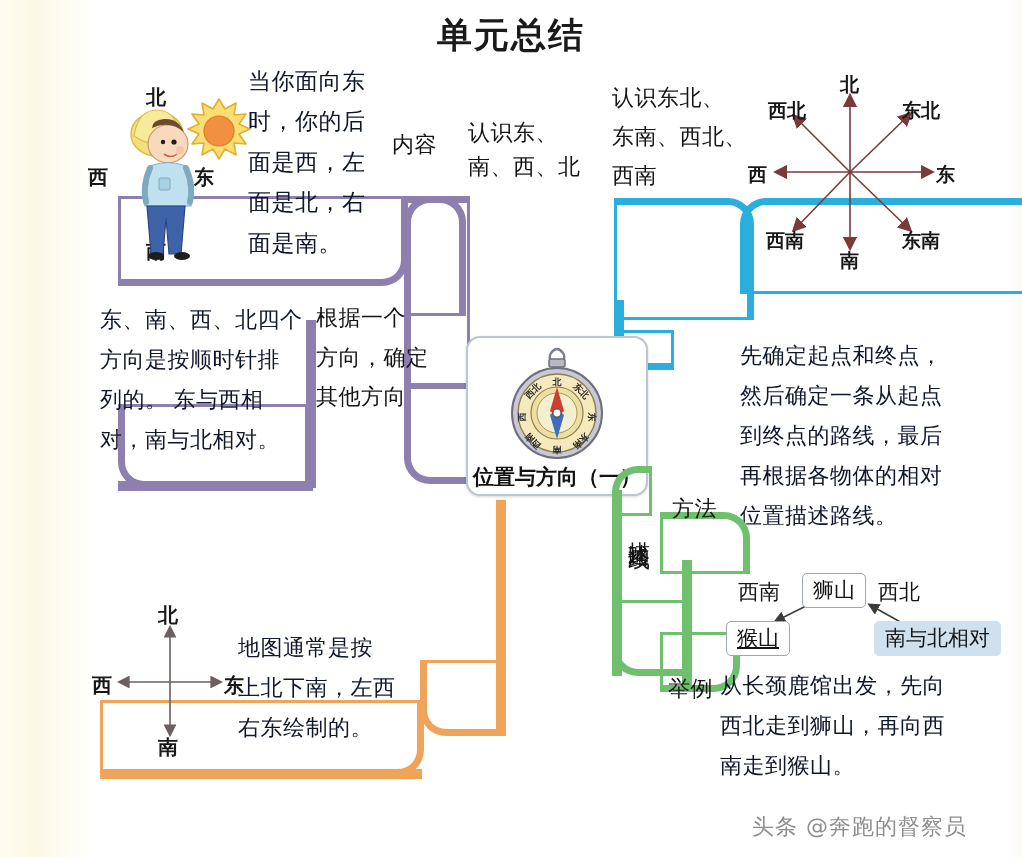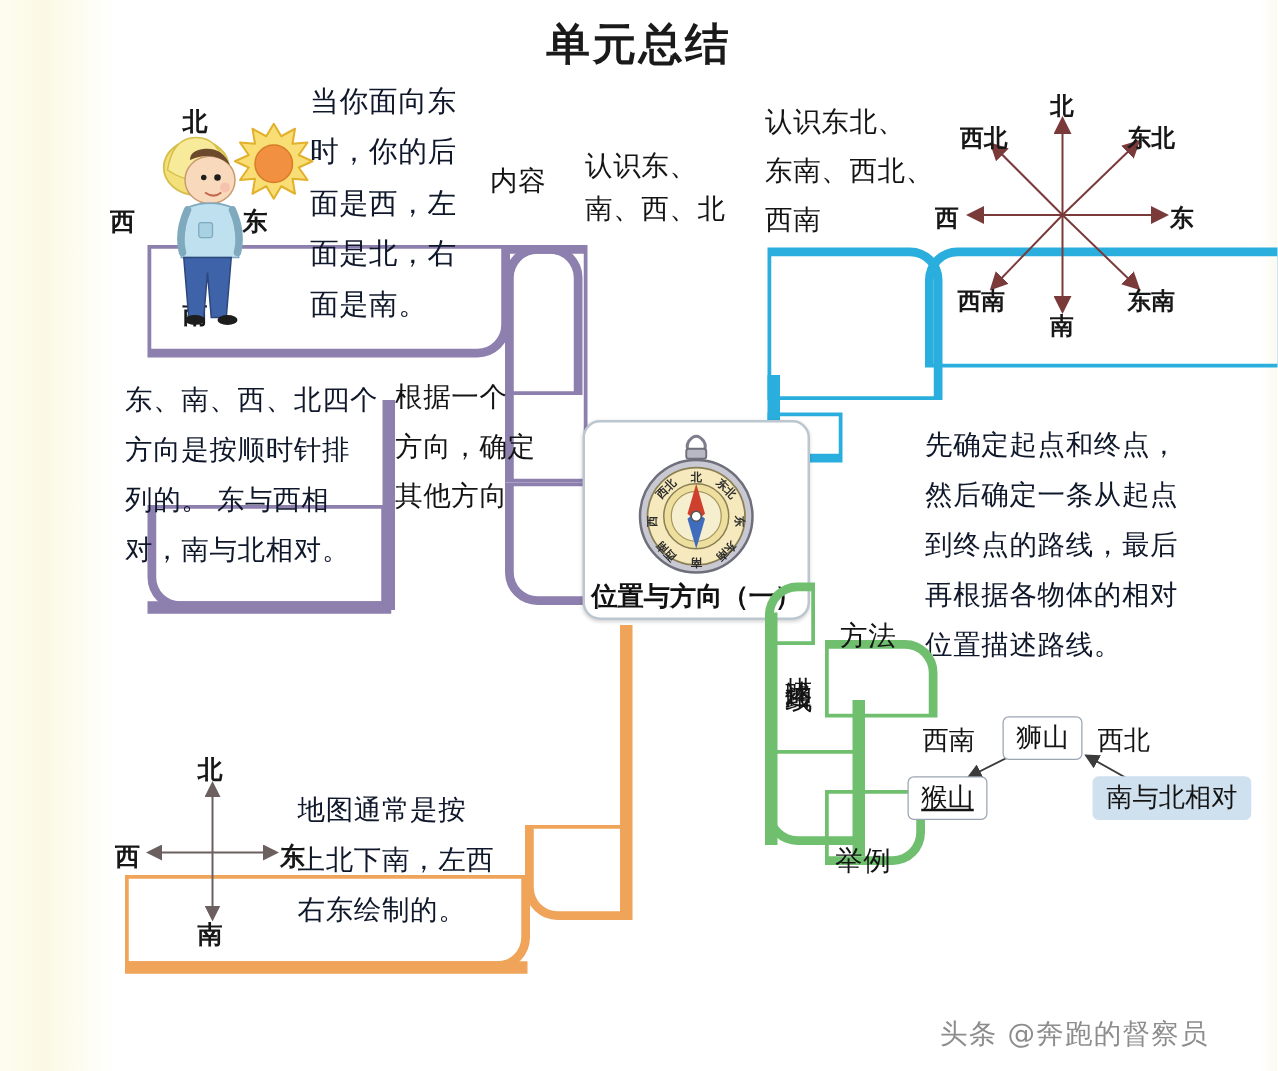--- a/index.html
+++ b/index.html
@@ -304,20 +304,23 @@
       <line x1="104" y1="22" x2="56" y2="46" stroke="#3b3b3b" stroke-width="1.5" marker-end="url(#ah2)"></line>
       <line x1="200" y1="58" x2="150" y2="30" stroke="#3b3b3b" stroke-width="1.5" marker-end="url(#ah2)"></line>
     </svg>
     <div class="zbox" style="left:82px; top:-2px;">狮山</div>
     <div class="zbox" style="left:6px; top:46px;text-decoration:underline;">猴山</div>
     <div class="zbox hl" style="left:154px; top:46px;">南与北相对</div>
     <div class="zlab" style="left:18px; top:3px;">西南</div>
     <div class="zlab" style="left:158px; top:3px;">西北</div>
   </div>
 
+  <div class="txt" style="left:720px; top:666px; width:280px; line-height:1.82;">从长颈鹿馆出发，先向
+西北走到狮山，再向西
+南走到猴山。</div>
 
   <div class="pipe o-col vline" style="left:496px; top:500px; width:7px; height:236px;"></div>
   <div class="pipe o-col elbow-bl" style="left:420px; top:660px; width:84px; height:76px;"></div>
   <div class="pipe o-col elbow-br" style="left:100px; top:700px; width:324px; height:76px;"></div>
   <div class="pipe o-col hline" style="left:100px; top:769px; width:322px; height:7px;"></div>
 
   <div class="txt" style="left:238px; top:628px; width:176px; line-height:1.82;">地图通常是按
 上北下南，左西
 右东绘制的。</div>
 

